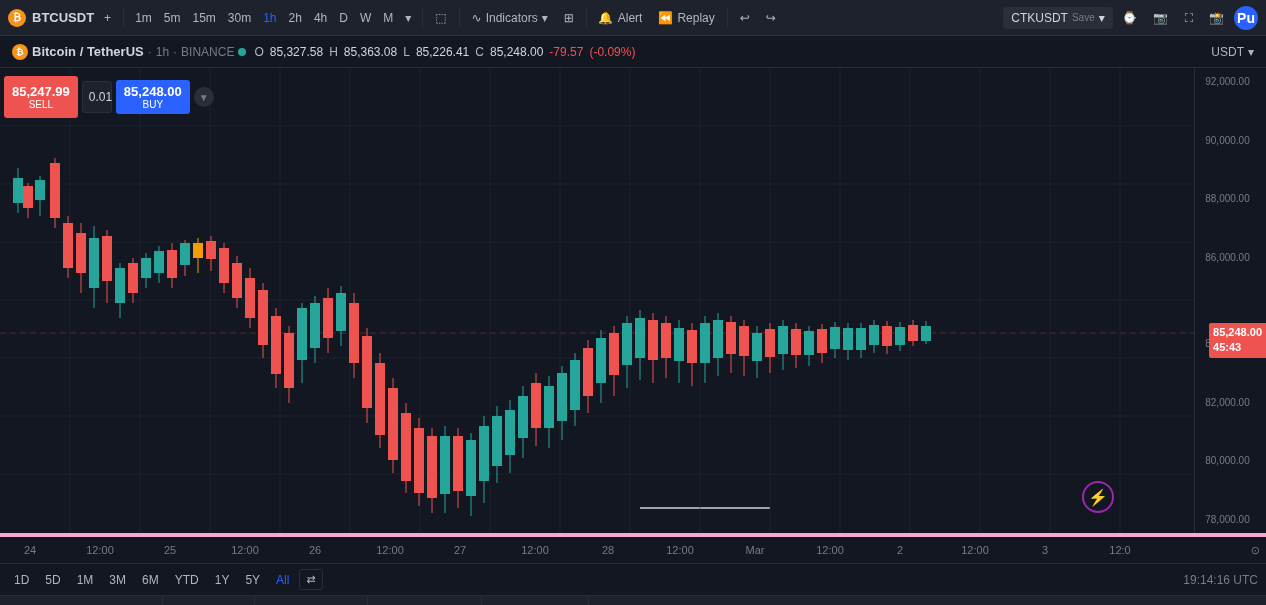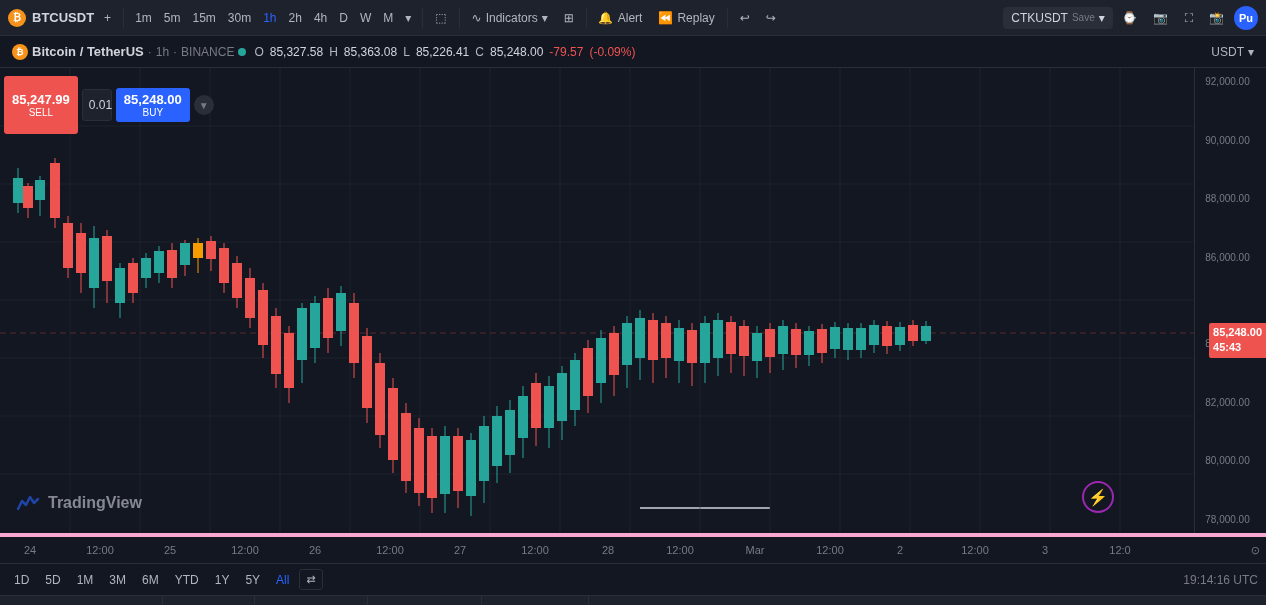--- a/index.html
+++ b/index.html
@@ -90,21 +90,21 @@
       cursor: pointer;
     }
     .avatar {
       width: 24px;
       height: 24px;
       background: #2962ff;
       border-radius: 50%;
       display: flex;
       align-items: center;
       justify-content: center;
-      font-size: 11px;
+      font-size: 14px;
       color: white;
       font-weight: bold;
     }
 
     
     #chart-header {
       display: flex;
       align-items: center;
       height: 32px;
       background: #131722;
@@ -210,21 +210,21 @@
       display: flex;
       align-items: center;
       gap: 4px;
       z-index: 10;
     }
     .sell-btn {
       background: #ef5350;
       color: white;
       font-size: 11px;
       border-radius: 3px;
-      padding: 16px 8px;
+      padding: 8px 8px;
       cursor: pointer;
       text-align: center;
       min-width: 70px;
     }
     .sell-btn .price { font-size: 13px; font-weight: bold; }
     .sell-btn .label { font-size: 10px; }
     .qty-box {
       background: #1e222d;
       border: 1px solid #2a2e39;
       color: #d1d4dc;
@@ -696,27 +696,20 @@
       <rect x="882" y="258" width="10" height="20" fill="#ef5350"></rect>
       <line x1="900" y1="254" x2="900" y2="283" stroke="#26a69a" stroke-width="1"></line>
       <rect x="895" y="259" width="10" height="18" fill="#26a69a"></rect>
       <line x1="913" y1="252" x2="913" y2="278" stroke="#ef5350" stroke-width="1"></line>
       <rect x="908" y="257" width="10" height="16" fill="#ef5350"></rect>
       <line x1="926" y1="253" x2="926" y2="276" stroke="#26a69a" stroke-width="1"></line>
       <rect x="921" y="258" width="10" height="15" fill="#26a69a"></rect>
     </svg>
 
     
-    <div id="tv-logo">
-      <svg class="tv-logo-icon" viewBox="0 0 28 28" fill="none">
-        <rect width="28" height="28" rx="4" fill="#131722"></rect>
-        <path d="M4 20 L8 12 L12 16 L16 8 L20 14 L24 10" stroke="#2962ff" stroke-width="2.5" fill="none" stroke-linecap="round" stroke-linejoin="round"></path>
-      </svg>
-      <span class="tv-logo-text">TradingView</span>
-    </div>
 
     
     <div id="flash-icon">⚡</div>
   </div>
 
   <div id="price-axis">
     <div class="price-label">92,000.00</div>
     <div class="price-label">90,000.00</div>
     <div class="price-label">88,000.00</div>
     <div class="price-label">86,000.00</div>

